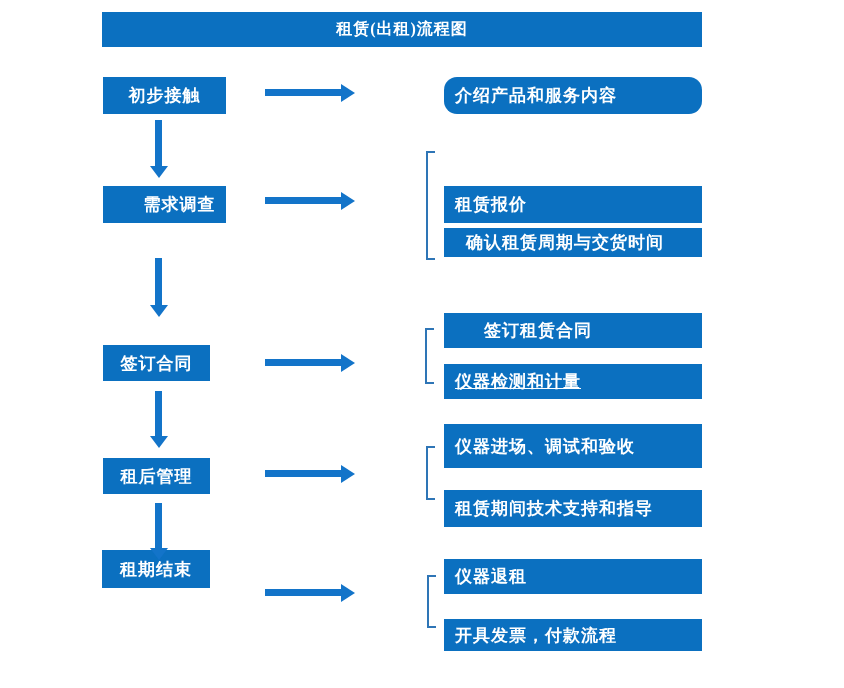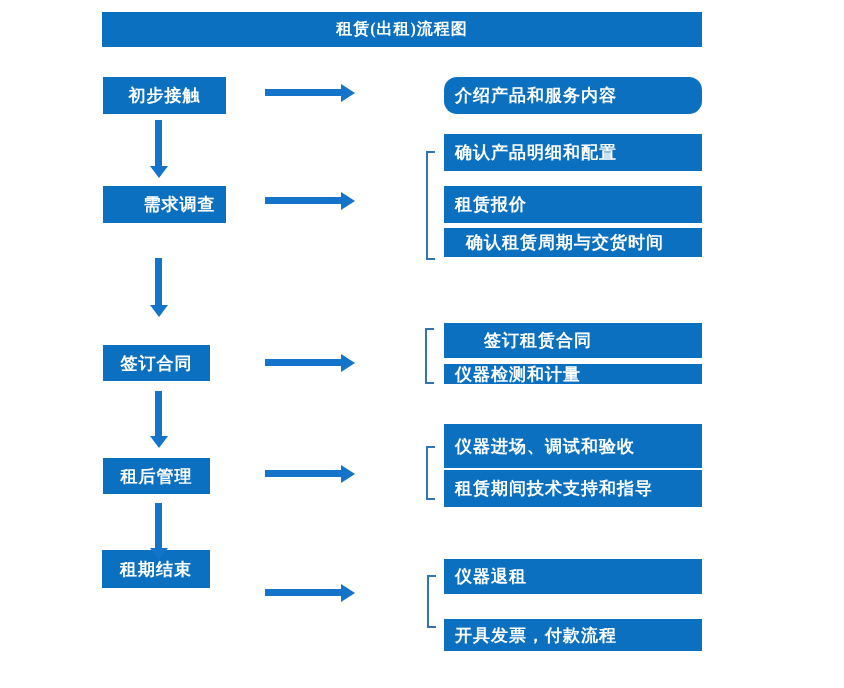--- a/index.html
+++ b/index.html
@@ -60,26 +60,25 @@
   <div class="h-arrow" style="left:265px;top:470px;width:76px;"></div>
   <div class="h-arrow" style="left:265px;top:589px;width:76px;"></div>
 
   <div class="bracket" style="left:426px;top:151px;height:109px;"></div>
   <div class="bracket" style="left:425px;top:328px;height:56px;"></div>
   <div class="bracket" style="left:426px;top:446px;height:54px;"></div>
   <div class="bracket" style="left:427px;top:575px;height:53px;"></div>
 
   <div class="box right-box" style="top:77px;height:37px;border-radius:13px;">介绍产品和服务内容</div>
 
-  <div class="box right-box" style="top:134px;height:37px;">确认产品明细和配置</div>
   <div class="box right-box" style="top:186px;height:37px;">租赁报价</div>
   <div class="box right-box" style="top:228px;height:29px;padding-left:22px;">确认租赁周期与交货时间</div>
 
-  <div class="box right-box" style="top:323px;height:35px;padding-left:40px;">签订租赁合同</div>
-  <div class="box right-box" style="top:364px;height:20px;">仪器检测和计量</div>
+  <div class="box right-box" style="top:313px;height:35px;padding-left:40px;">签订租赁合同</div>
+  <div class="box right-box" style="top:364px;height:35px;text-decoration:underline;">仪器检测和计量</div>
 
   <div class="box right-box" style="top:424px;height:44px;">仪器进场、调试和验收</div>
-  <div class="box right-box" style="top:470px;height:37px;text-align:center;">租赁期间技术支持和指导</div>
+  <div class="box right-box" style="top:490px;height:37px;text-align:center;">租赁期间技术支持和指导</div>
 
   <div class="box right-box" style="top:559px;height:35px;">仪器退租</div>
   <div class="box right-box" style="top:619px;height:32px;">开具发票，付款流程</div>
 
 </div>
 
 </body></html>

